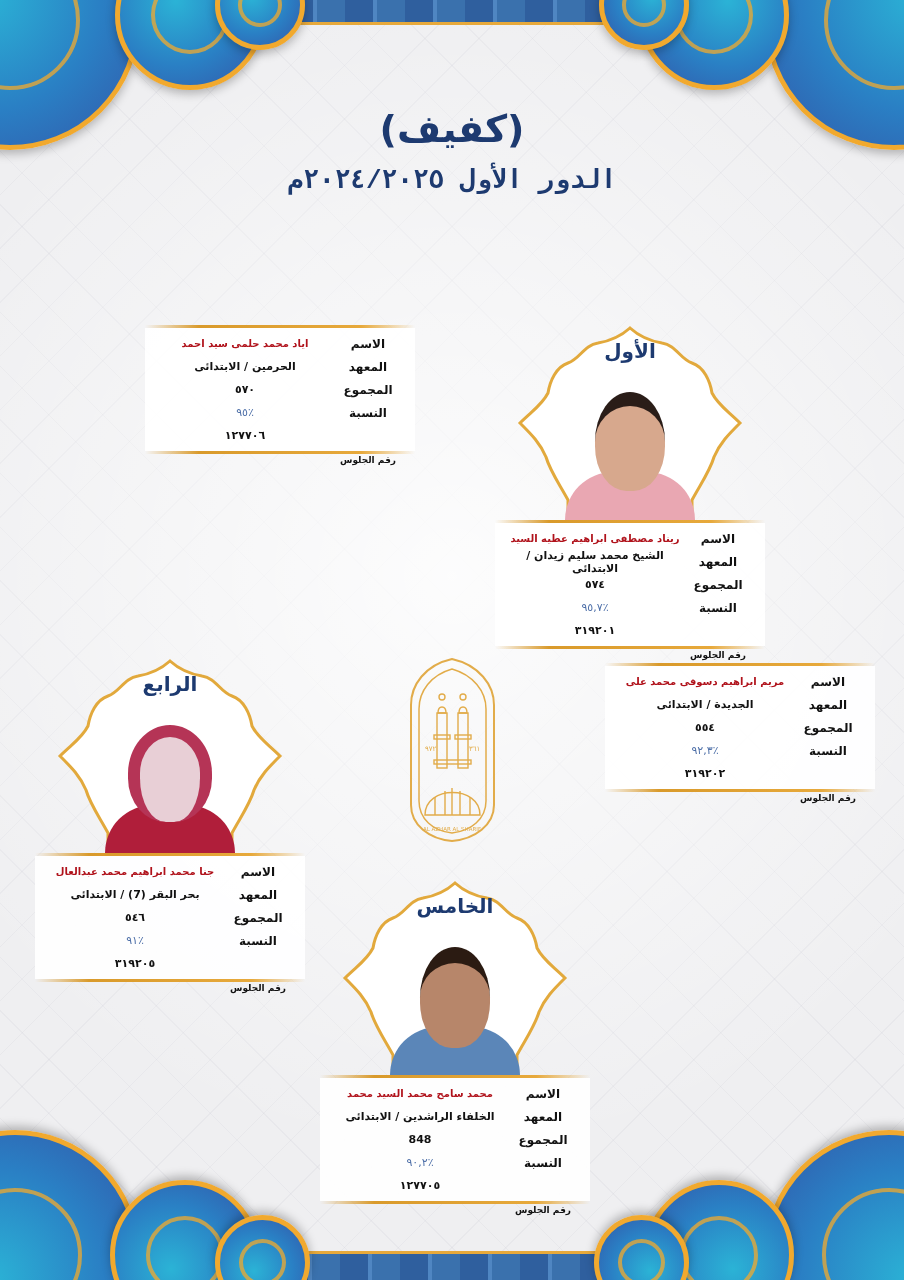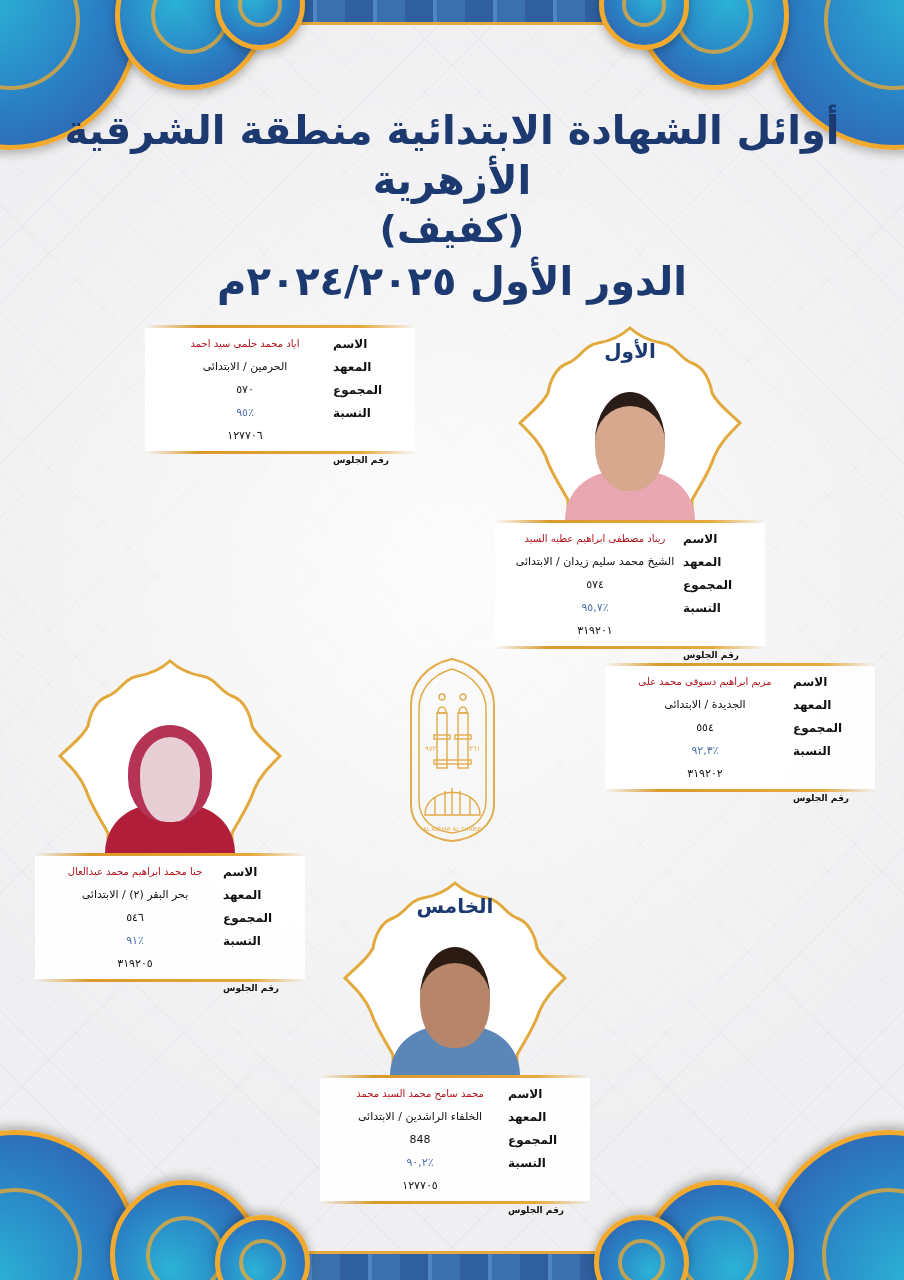--- a/index.html
+++ b/index.html
@@ -41,21 +41,21 @@
     border: 4px solid rgba(241,169,46,0.75); border-radius: 50%;
   }
 
   
   .title {
     position: absolute; top: 105px; left: 0; right: 0; text-align: center;
     color: #1d3a70; font-weight: bold; direction: rtl;
   }
   .title .l1 { font-size: 40px; line-height: 50px; }
   .title .l2 { font-size: 38px; line-height: 48px; }
-  .title .l3 { font-size: 40px; line-height: 56px; }
+  .title .l3 { font-size: 26px; line-height: 56px; font-family: Liberation Mono, monospace; }
 
   
   .card { position: absolute; width: 270px; }
   .frame {
     position: relative; width: 240px; height: 195px; margin: 0 auto;
   }
   .frame svg { position: absolute; inset: 0; }
   .rank {
     position: absolute; top: 14px; left: 0; right: 0; text-align: center;
     color: #1d3a70; font-weight: bold; font-size: 20px; direction: rtl;
@@ -74,23 +74,23 @@
   }
   .goldline {
     height: 3px; margin: 0 0;
     background: linear-gradient(90deg, rgba(231,169,59,0) 0%, #d99a2b 20%, #e7a93b 80%, rgba(231,169,59,0) 100%);
   }
   .info {
     background: rgba(255,255,255,0.92);
     padding: 4px 12px 4px 12px; direction: rtl;
   }
   .row { display: flex; align-items: center; height: 23px; }
-  .row .lbl { width: 70px; font-size: 12px; font-weight: bold; color: #111; text-align: left; }
+  .row .lbl { width: 70px; font-size: 12px; font-weight: bold; color: #111; text-align: center; }
   .row .lbl.small { font-size: 9px; margin-top: 48px; }
-  .row .val { flex: 1; text-align: center; font-size: 11px; font-weight: normal; color: #111; }
+  .row .val { flex: 1; text-align: center; font-size: 11px; font-weight: bold; color: #111; }
   .row .val.name { color: #b0121b; font-size: 10px; }
   .row .val.pct { color: #4d6fa8; font-weight: normal; }
 
   
   .logo { position: absolute; left: 405px; top: 655px; width: 95px; height: 190px; }
 </style>
 </head>
 <body>
 
 <div class="bg-pattern"></div>
@@ -113,21 +113,20 @@
   <div class="petal" style="left:110px;top:-50px;width:140px;height:140px;"></div>
   <div class="petal" style="left:215px;top:-30px;width:85px;height:85px;"></div>
 </div>
 <div class="corner br">
   <div class="petal" style="left:-110px;top:-100px;width:240px;height:240px;"></div>
   <div class="petal" style="left:110px;top:-50px;width:140px;height:140px;"></div>
   <div class="petal" style="left:215px;top:-30px;width:85px;height:85px;"></div>
 </div>
 
 <div class="title">
-  <div class="l1">أوائل الشهادة الابتدائية منطقة الشرقية الأزهرية</div>
   <div class="l2">(كفيف)</div>
   <div class="l3">الدور الأول ٢٠٢٤/٢٠٢٥م</div>
 </div>
 
 <div class="card" style="left:495px; top:325px;">
   <div class="frame">
     <svg viewBox="0 0 240 195" width="240" height="195">
       <path d="M120 3 C110 12 100 16 88 18 C74 20 70 34 58 38 C46 42 40 56 38 68 C32 80 22 86 10 98 C22 110 30 118 36 132 C40 146 50 160 58 175 L58 195 L182 195 L182 175 C190 160 200 146 204 132 C210 118 218 110 230 98 C218 86 208 80 202 68 C200 56 194 42 182 38 C170 34 166 20 152 18 C140 16 130 12 120 3 Z" fill="#ffffff" stroke="#e2a93c" stroke-width="3"></path>
     </svg>
     <div class="rank">الأول</div>
@@ -214,34 +213,35 @@
       </div>
   </div>
   <div class="goldline"></div>
 </div>
 
 <div class="card" style="left:35px; top:658px;">
   <div class="frame">
     <svg viewBox="0 0 240 195" width="240" height="195">
       <path d="M120 3 C110 12 100 16 88 18 C74 20 70 34 58 38 C46 42 40 56 38 68 C32 80 22 86 10 98 C22 110 30 118 36 132 C40 146 50 160 58 175 L58 195 L182 195 L182 175 C190 160 200 146 204 132 C210 118 218 110 230 98 C218 86 208 80 202 68 C200 56 194 42 182 38 C170 34 166 20 152 18 C140 16 130 12 120 3 Z" fill="#ffffff" stroke="#e2a93c" stroke-width="3"></path>
     </svg>
+    <div class="rank">الرابع</div>
     <div class="photo">
       <div class="body" style="background:#b01e3a;"></div>
       <div class="head" style="background:#e8cfd6; border:12px solid #b53456; border-bottom:none; width:60px; margin-left:-42px;"></div>
     </div>
   </div>
   <div class="goldline"></div>
   <div class="info">
     <div class="row">
         <span class="lbl">الاسم</span>
         <span class="val name">جنا محمد ابراهيم محمد عبدالعال</span>
       </div>
     <div class="row">
         <span class="lbl">المعهد</span>
-        <span class="val">بحر البقر (٢) / الابتدائى</span>
+        <span class="val">بحر البقر (7) / الابتدائى</span>
       </div>
     <div class="row">
         <span class="lbl">المجموع</span>
         <span class="val">٥٤٦</span>
       </div>
     <div class="row">
         <span class="lbl">النسبة</span>
         <span class="val pct">٪٩١</span>
       </div>
     <div class="row">

